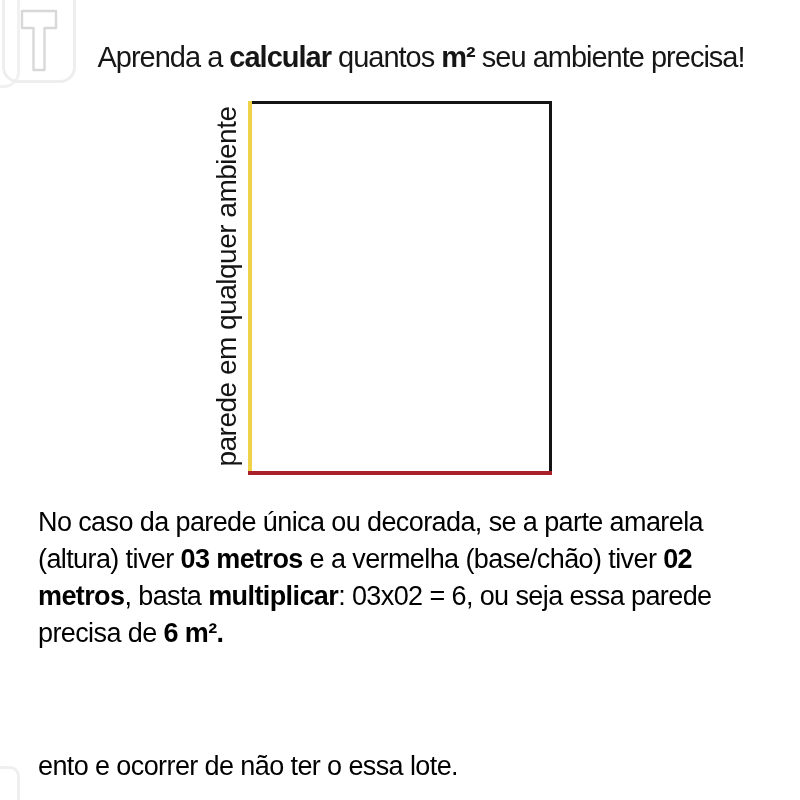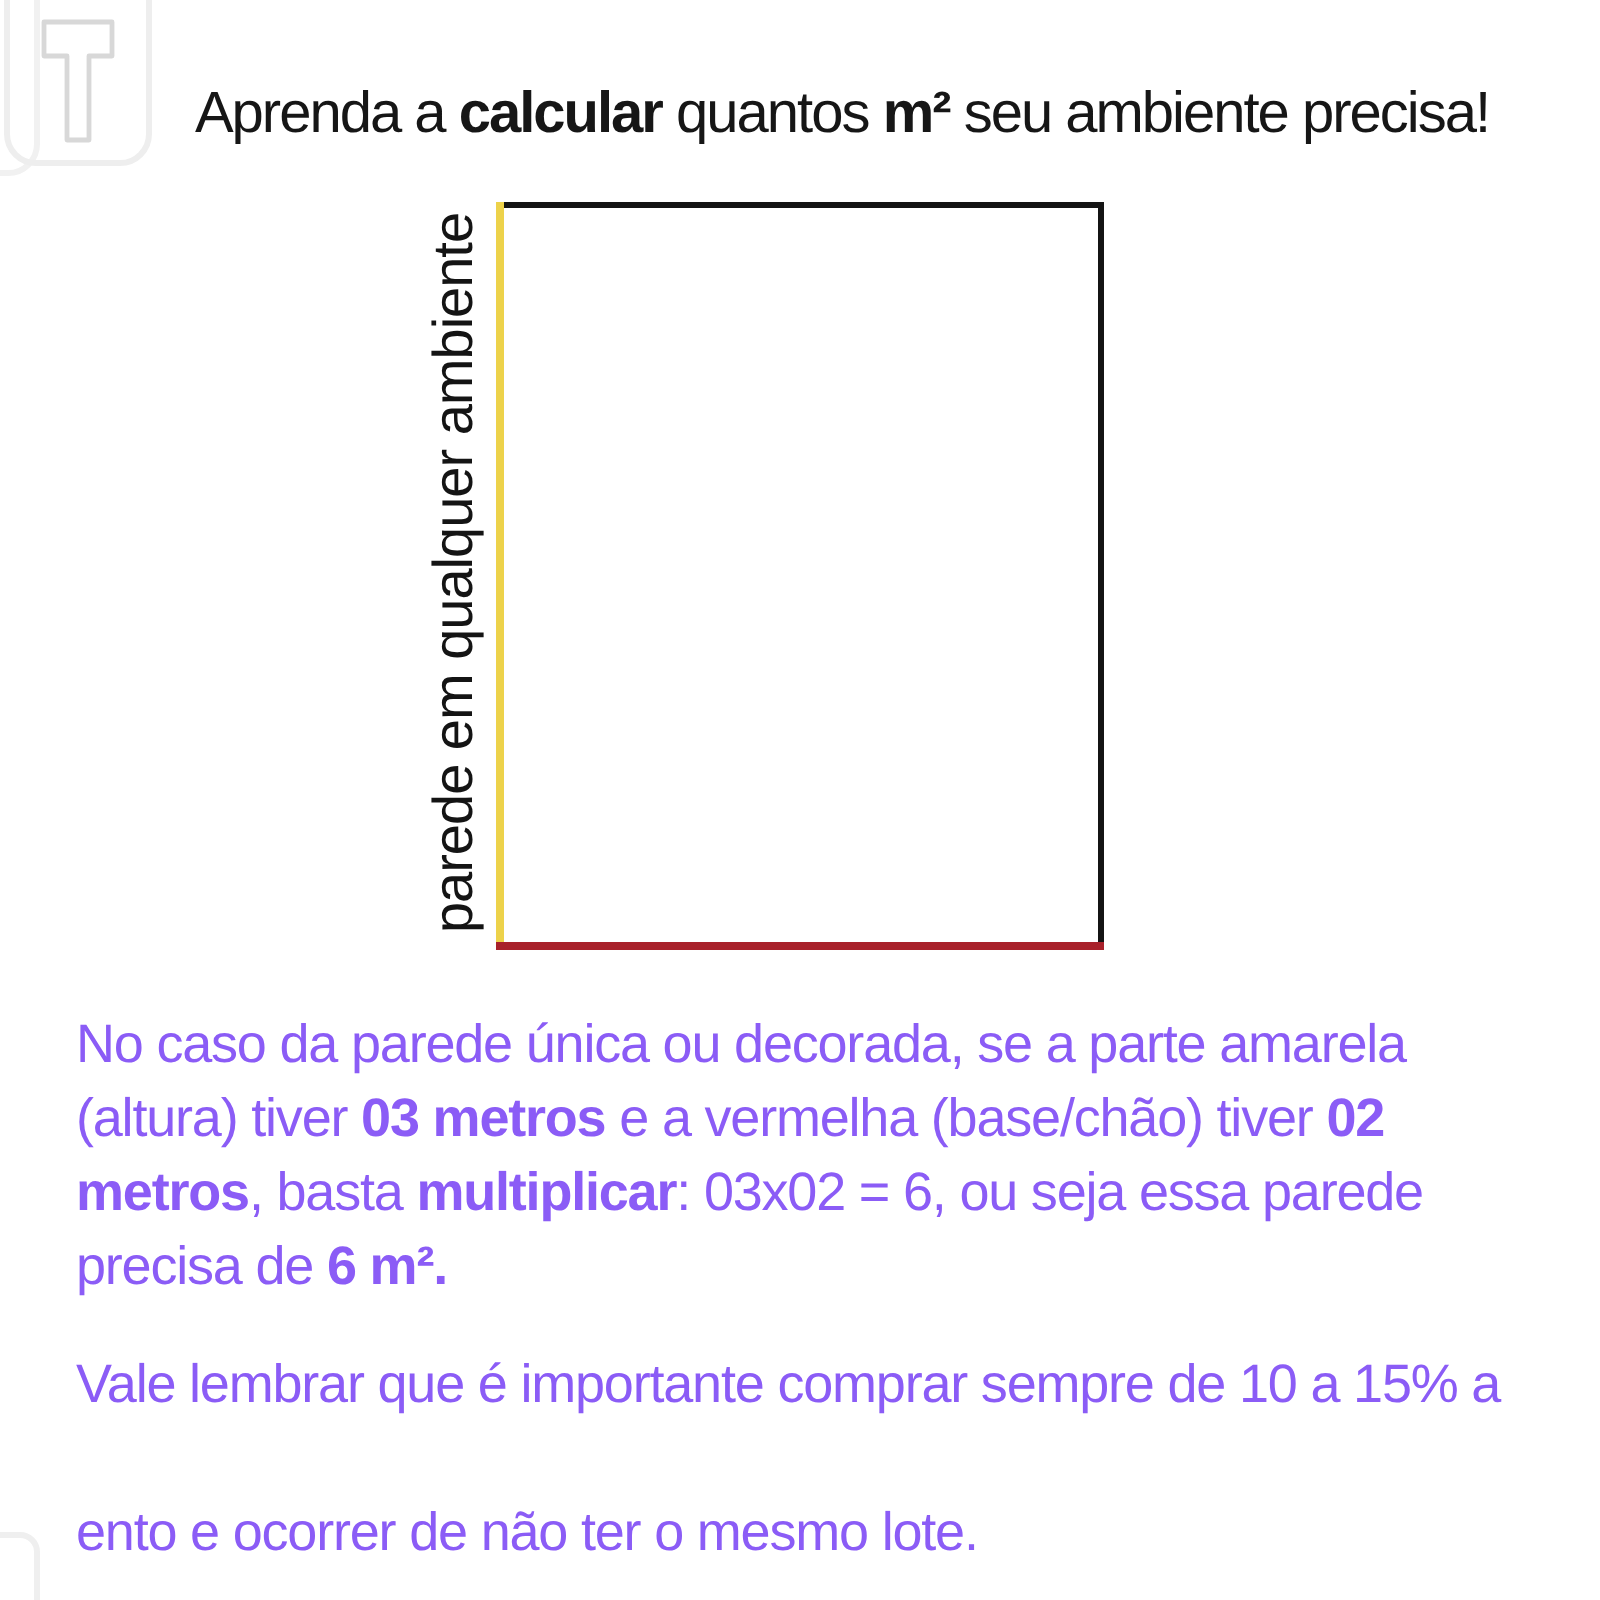--- a/index.html
+++ b/index.html
@@ -78,21 +78,21 @@
     text-align:center;
   }
 
   
   .para{
     position:absolute;
     left:38px;right:30px;
     font-size:27px;
     line-height:37px;
     letter-spacing:-0.6px;
-    color:#8b5cf6;
+    color:#000000;
     white-space:nowrap;
   }
   .para1{top:504px;}
   .para2{top:674px;}
 </style>
 </head>
 <body>
 
 <div class="logo-card offset"></div>
 <div class="logo-card main"></div>
@@ -103,13 +103,13 @@
 
 <div class="title"><span>Aprenda a </span><span class="b">calcular</span><span> quantos </span><span class="b">m²</span><span> seu ambiente precisa!</span></div>
 
 <div class="wall"></div>
 <div class="line-height"></div>
 <div class="line-base"></div>
 <div class="wall-label">parede em qualquer ambiente</div>
 
 <div class="para para1"><span>No caso da parede única ou decorada, se a parte amarela</span><br><span>(altura) tiver </span><span class="b">03 metros</span><span> e a vermelha (base/chão) tiver </span><span class="b">02</span><br><span class="b">metros</span><span>, basta </span><span class="b">multiplicar</span><span>: 03x02 = 6, ou seja essa parede</span><br><span>precisa de </span><span class="b">6 m².</span></div>
 
-<div class="para para2"><span>Vale lembrar que é importante comprar sempre de 10 a 15% a</span><br><br><span>ento e ocorrer de não ter o mesmo lote.</span></div>
+<div class="para para2"><br><br><span>ento e ocorrer de não ter o essa lote.</span></div>
 
 </body></html>

